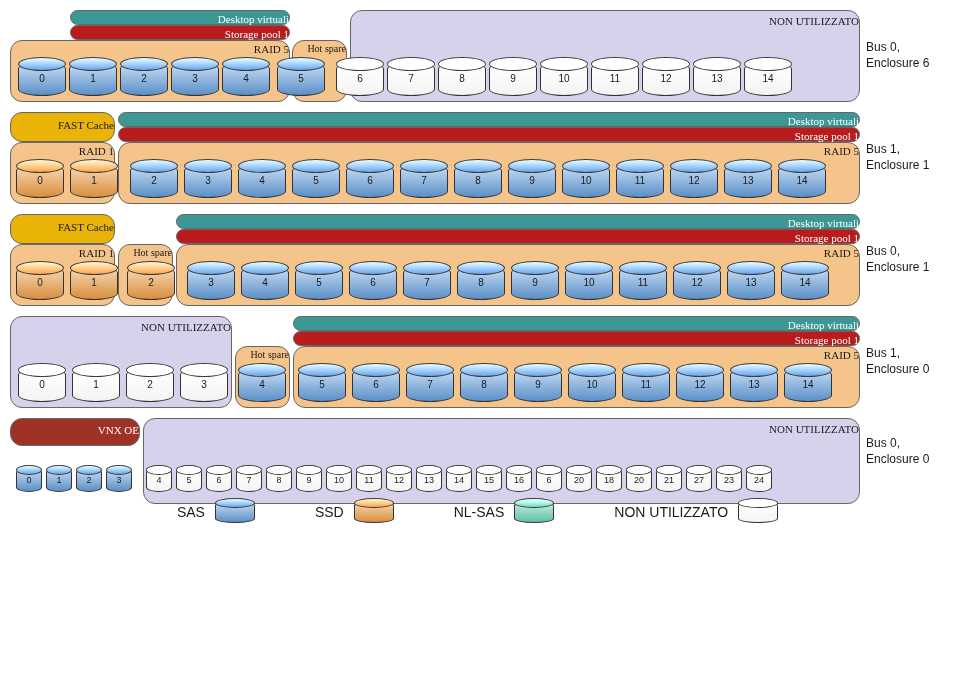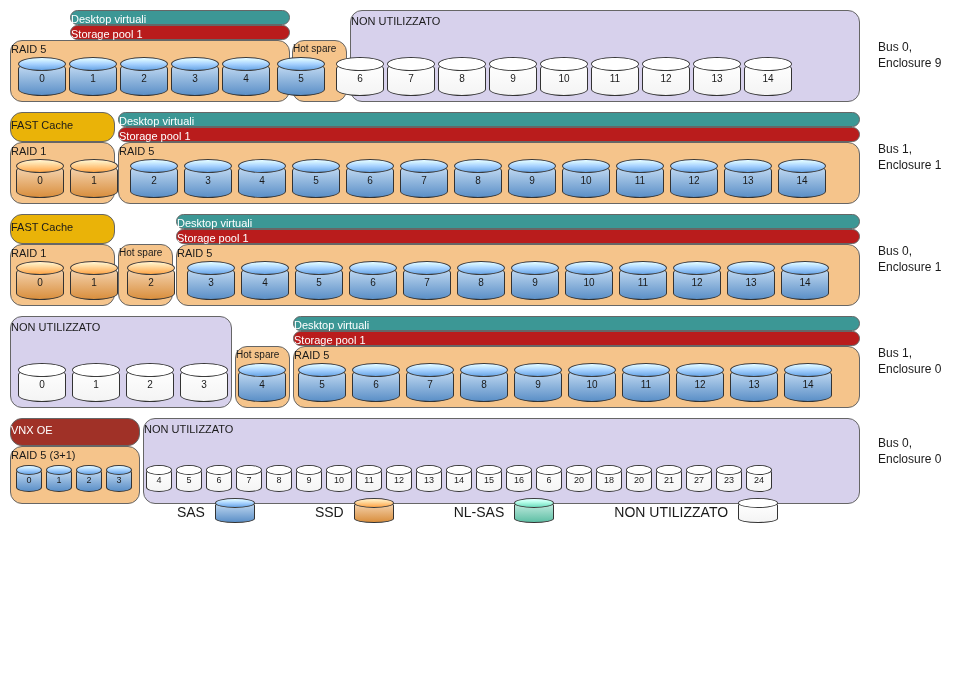--- a/index.html
+++ b/index.html
@@ -13,31 +13,32 @@
   .enclosure {
     display: flex;
     align-items: center;
     margin-bottom: 10px;
   }
   .enclosure-body {
     position: relative;
     flex: 0 0 850px;
   }
   .enclosure-label {
-    padding-left: 18px;
+    padding-left: 6px;
     font-size: 12px;
     line-height: 1.3;
   }
   .layer {
     border: 1px solid #666;
     border-radius: 12px;
-    text-align: left;
+    text-align: right;
     box-sizing: border-box;
     padding-top: 2px;
     font-size: 11px;
+    font-family: Liberation Serif, serif;
   }
   .disk-row {
     display: flex;
     gap: 3px;
     align-items: flex-end;
   }
   .disk {
     display: flex;
     flex-direction: column;
     align-items: center;
@@ -178,21 +179,21 @@
           </div>
         </div>
       <div class="disk">
           <div class="cyl unused">
             <span class="num">14</span>
           </div>
         </div>
     </div>
   </div>
   <div class="enclosure-label">
-    <span>Bus 0,</span><br><span>Enclosure 9</span>
+    <span>Bus 0,</span><br><span>Enclosure 6</span>
   </div>
 </div>
 
 <div class="enclosure">
   <div class="enclosure-body" style="height:92px">
     <div class="layer c-green" style="position:absolute;left:0;  top:0;  width:105px;height:30px;padding-top:6px">FAST Cache</div>
     <div class="layer c-sand" style="position:absolute;left:0;  top:30px;width:105px;height:62px">RAID 1</div>
     <div class="layer c-teal" style="position:absolute;left:108px;top:0;  width:742px;height:15px">Desktop virtuali</div>
     <div class="layer c-purple" style="position:absolute;left:108px;top:15px;width:742px;height:15px">Storage pool 1</div>
     <div class="layer c-sand" style="position:absolute;left:108px;top:30px;width:742px;height:62px">RAID 5</div>
@@ -459,21 +460,20 @@
     </div>
   </div>
   <div class="enclosure-label">
     <span>Bus 1,</span><br><span>Enclosure 0</span>
   </div>
 </div>
 
 <div class="enclosure">
   <div class="enclosure-body" style="height:68px">
     <div class="layer c-red" style="position:absolute;left:0;  top:0;  width:130px;height:28px;padding-top:5px">VNX OE</div>
-    <div class="layer c-sand" style="position:absolute;left:0;  top:28px;width:130px;height:58px">RAID 5 (3+1)</div>
     <div class="layer c-lav" style="position:absolute;left:133px;top:0;  width:717px;height:86px;padding-top:4px">NON UTILIZZATO</div>
 
     <div class="disk-row small" style="position:absolute;left:6px;top:50px;gap:4px">
       <div class="disk">
           <div class="cyl sas">
             <span class="num">0</span>
           </div>
         </div>
       <div class="disk">
           <div class="cyl sas">

